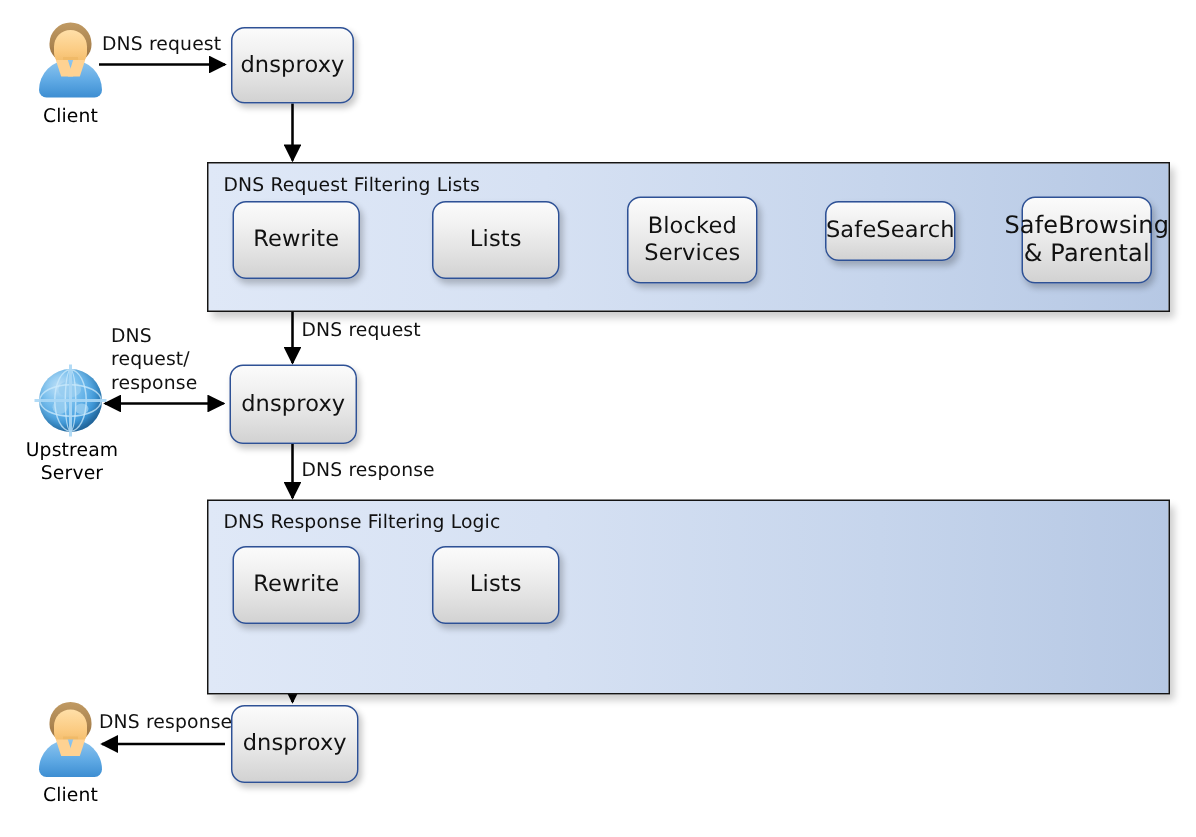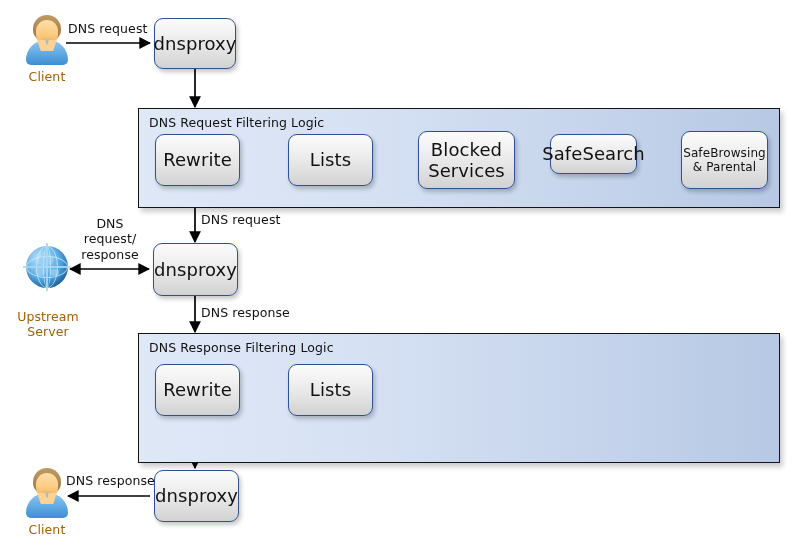--- a/index.html
+++ b/index.html
@@ -28,21 +28,21 @@
     box-sizing: border-box;
     border: 1.6px solid #2e5195;
     border-radius: 9px;
     background: linear-gradient(to bottom, #fbfbfb 0%, #f2f2f2 28%, #e4e4e4 62%, #d2d2d2 100%);
     box-shadow: 2px 3px 4px rgba(0,0,0,0.22);
     display: flex;
     align-items: center;
     justify-content: center;
     text-align: center;
     color: #111111;
-    font-size: 18px;
+    font-size: 15px;
     line-height: 1.18;
     letter-spacing: 0.1px;
   }
   .node span { display: block; }
 
   
   .group {
     position: absolute;
     box-sizing: border-box;
     border: 1.4px solid #141414;
@@ -61,27 +61,27 @@
 
   
   .edge-label {
     position: absolute;
     font-size: 12.5px;
     color: #111111;
     white-space: pre;
     line-height: 1.22;
     letter-spacing: 0.1px;
   }
-  .edge-label.center { text-align: center; }
+  .edge-label.center { text-align: left; }
 
   
   .caption {
     position: absolute;
     font-size: 12.5px;
-    color: #a16207;
+    color: #000000;
     text-align: center;
     line-height: 1.2;
     white-space: pre-line;
     letter-spacing: 0.1px;
   }
 
   
   #edges {
     position: absolute;
     left: 0; top: 0;
@@ -195,55 +195,55 @@
   </div>
   <div class="caption" style="left:7px; top:69px; width:80px;">Client</div>
 
   <div class="edge-label" style="left:68px; top:21px;">DNS request</div>
 
   <div class="node" style="left:154px; top:18px; width:82px; height:51px;">
     <span>dnsproxy</span>
   </div>
 
   <div class="group" style="left:138px; top:108px; width:642px; height:100px;">
-    <div class="group-title">DNS Request Filtering Logic</div>
+    <div class="group-title">DNS Request Filtering Lists</div>
   </div>
 
   <div class="node" style="left:155px; top:134px; width:85px; height:52px;">
     <span>Rewrite</span>
   </div>
   <div class="node" style="left:288px; top:134px; width:85px; height:52px;">
     <span>Lists</span>
   </div>
-  <div class="node" style="left:418px; top:131px; width:97px; height:58px;">
+  <div class="node" style="left:418px; top:131px; width:87px; height:58px;">
     <span style="white-space:pre-line;">Blocked
 Services</span>
   </div>
   <div class="node" style="left:550px; top:134px; width:87px; height:40px;">
     <span>SafeSearch</span>
   </div>
-  <div class="node" style="left:681px; top:131px; width:87px; height:58px; font-size:12px;">
+  <div class="node" style="left:681px; top:131px; width:87px; height:58px; font-size:16px;">
     <span style="white-space:pre-line;">SafeBrowsing
 &amp; Parental</span>
   </div>
 
   <div class="edge-label" style="left:201px; top:212px;">DNS request</div>
 
   <div class="globe abs" style="left:23px; top:243px;">
     <div class="ball"></div>
     <div class="land" style="left:16px; top:11px; width:15px; height:11px;"></div>
     <div class="land" style="left:12px; top:24px; width:10px; height:9px;"></div>
     <div class="land" style="left:27px; top:26px; width:9px; height:7px;"></div>
     <div class="merid" style="left:13px; top:3px; width:22px; height:42px;"></div>
     <div class="merid" style="left:20px; top:3px; width:8px; height:42px;"></div>
     <div class="par" style="left:3px; top:13px; width:42px; height:22px;"></div>
     <div class="axisH"></div>
     <div class="axisV"></div>
   </div>
-  <div class="caption" style="left:2px; top:309px; width:92px;">Upstream
+  <div class="caption" style="left:2px; top:292px; width:92px;">Upstream
 Server</div>
 
   <div class="edge-label center" style="left:74px; top:216px; width:72px;">DNS
 request/
 response</div>
 
   <div class="node" style="left:153px; top:243px; width:85px; height:53px;">
     <span>dnsproxy</span>
   </div>
 

